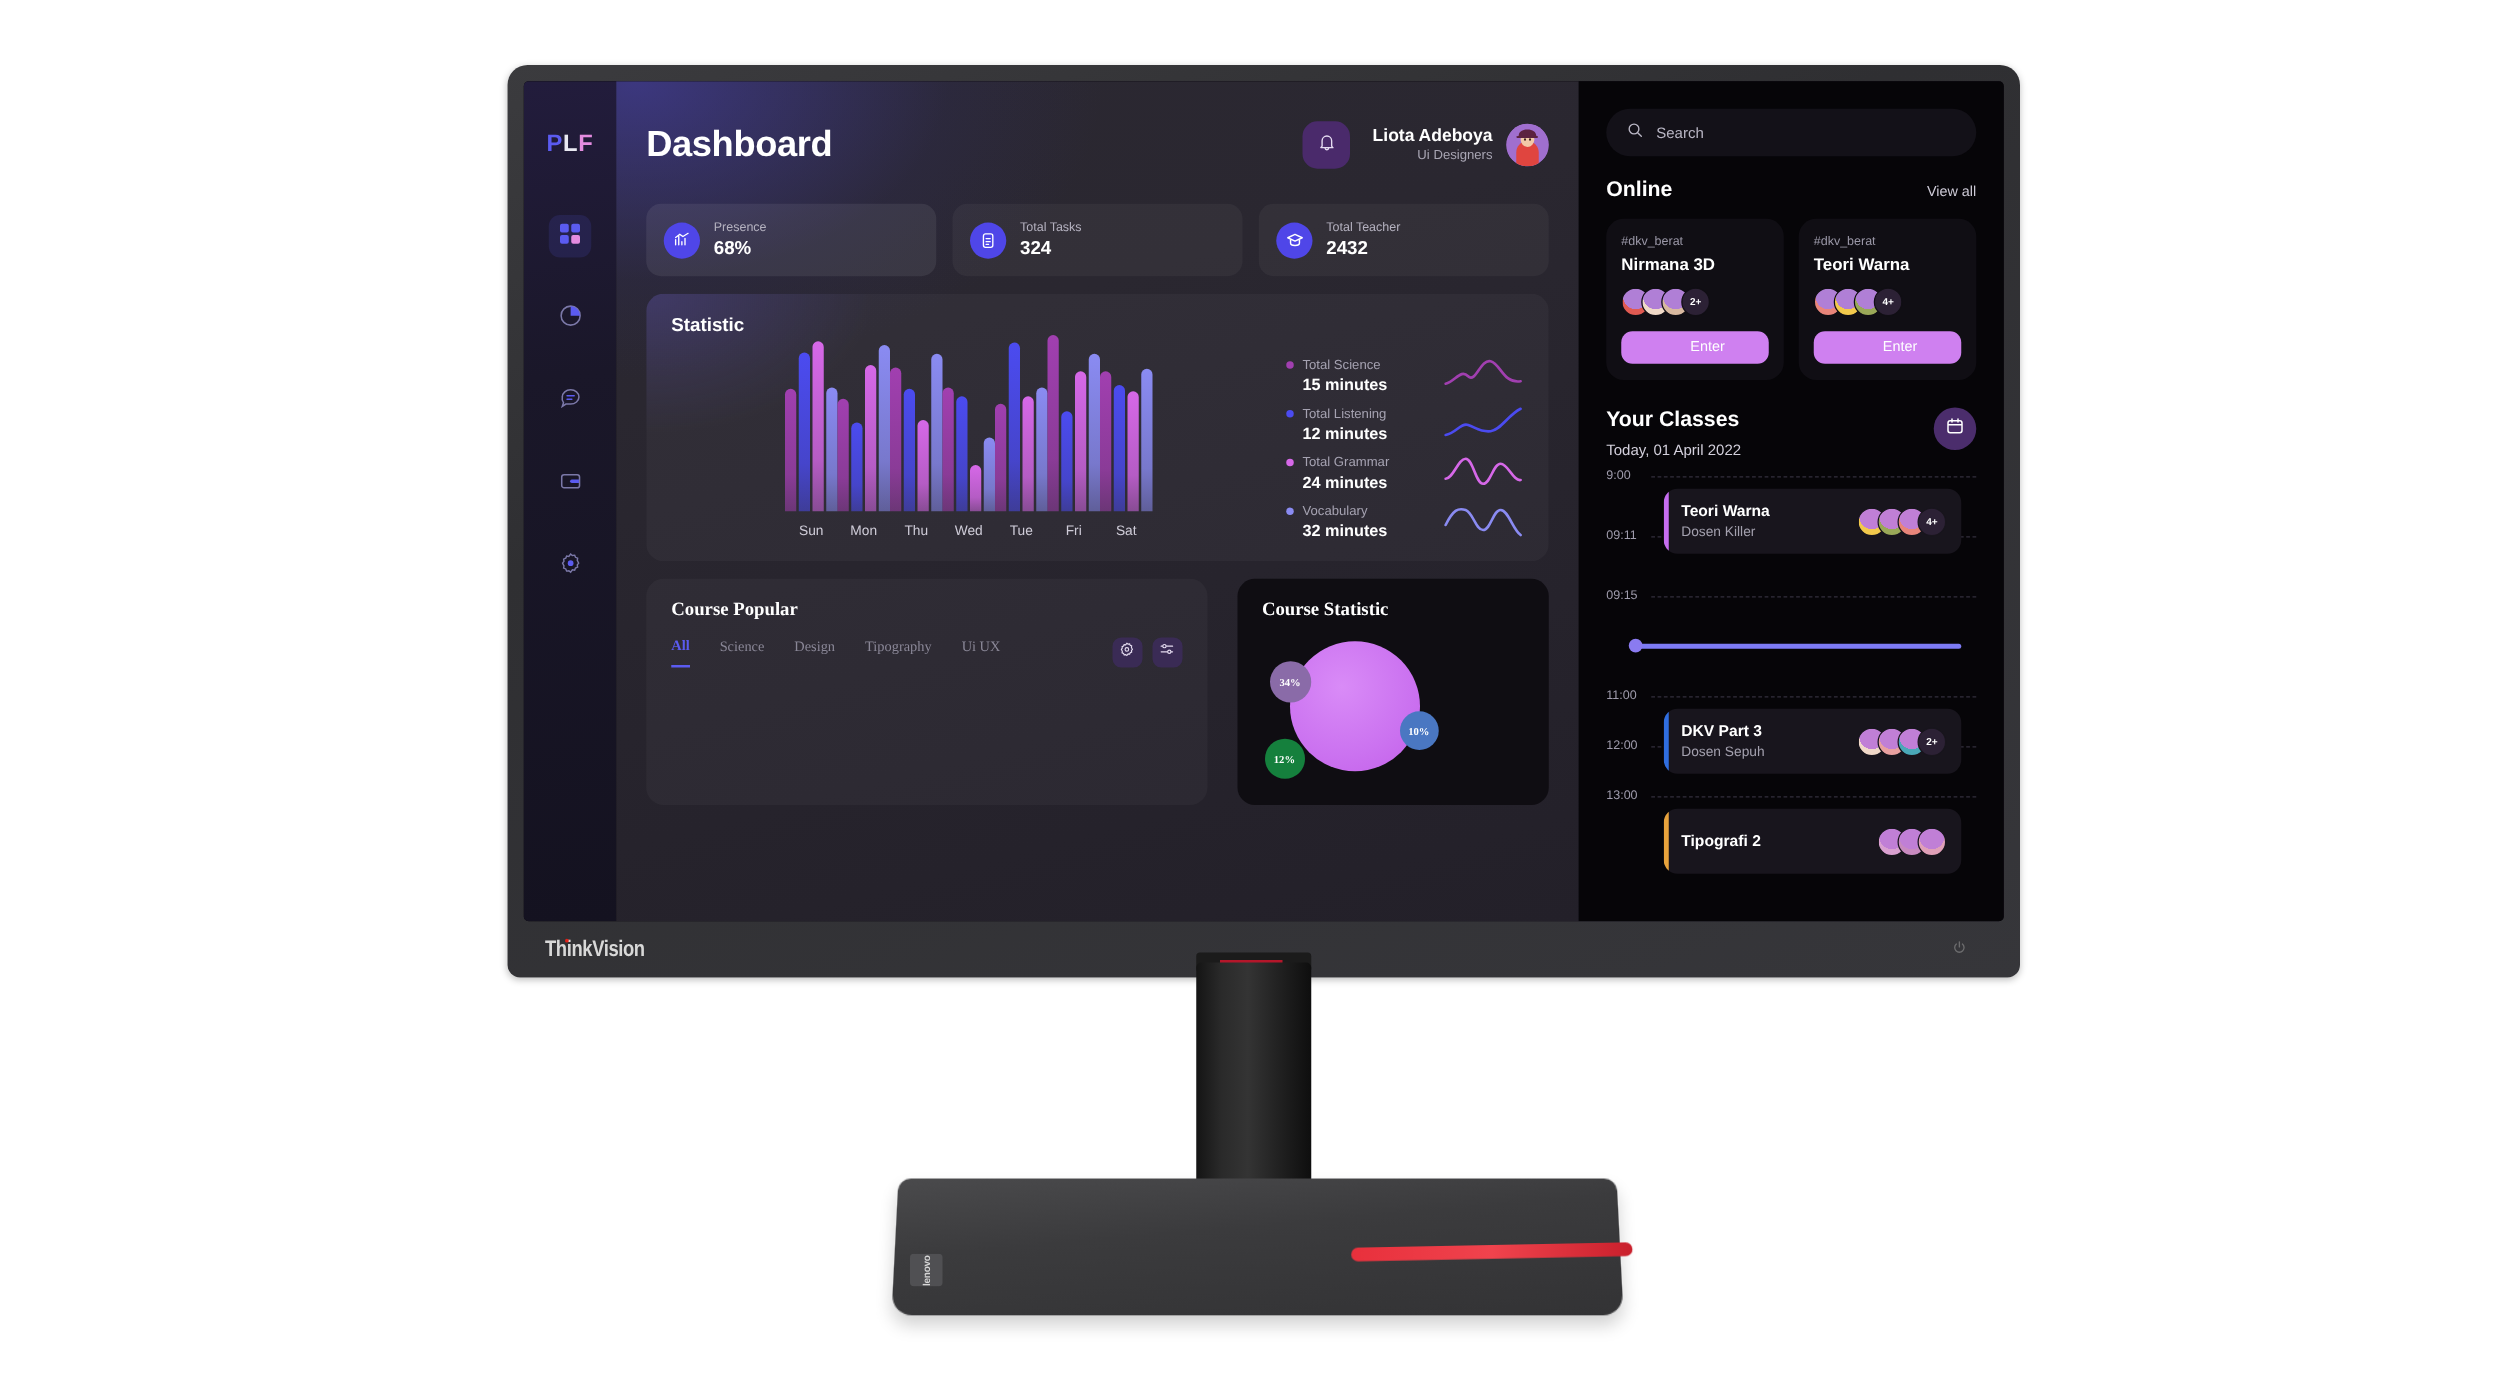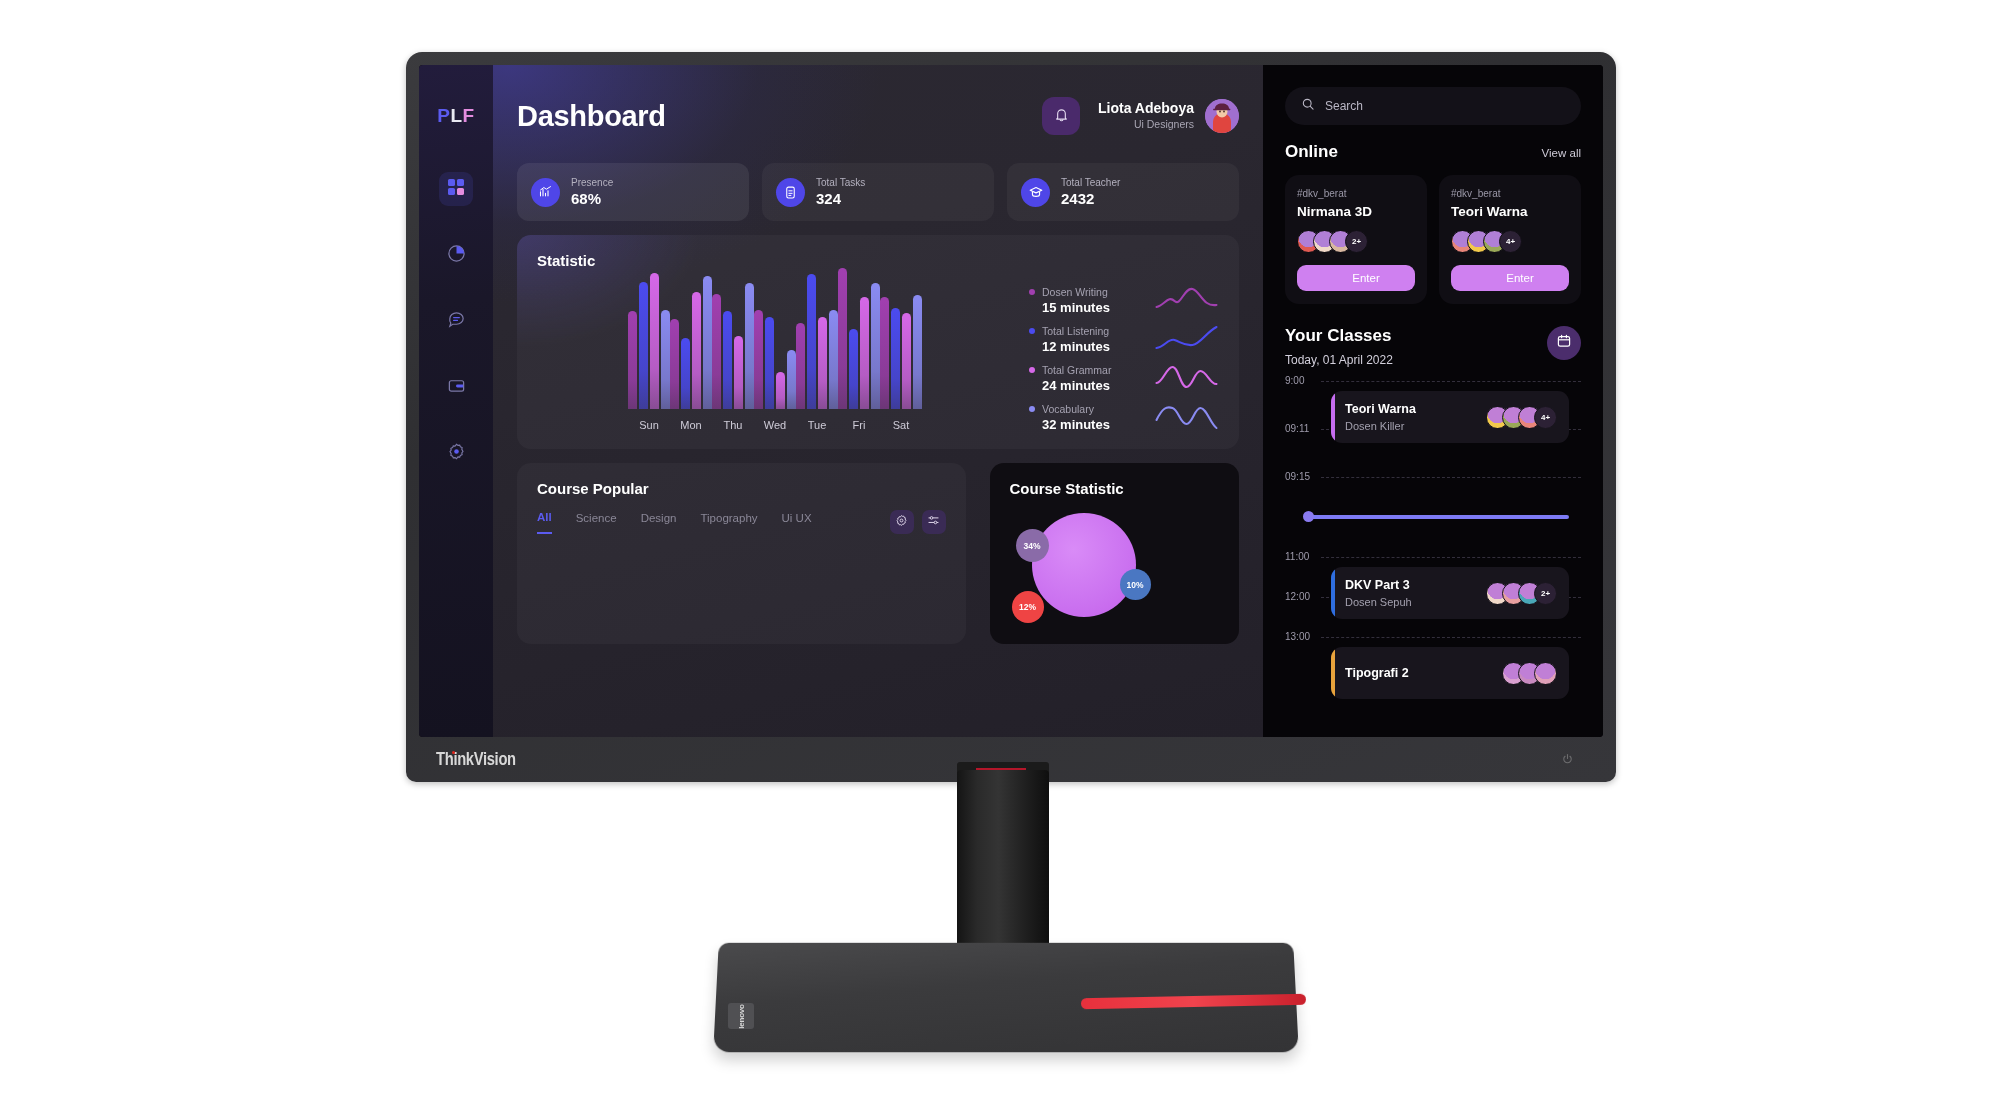--- a/index.html
+++ b/index.html
@@ -156,21 +156,21 @@
 
   .legend { width:190px; display:flex; flex-direction:column; gap:9px; padding-top:2px; }
   .leg-row { display:flex; align-items:center; gap:10px; }
   .leg-left { flex:1; }
   .leg-name { display:flex; align-items:center; gap:7px; font-size:10.5px; color:#a5a2b1; }
   .leg-dot { width:6px; height:6px; border-radius:50%; }
   .leg-val { font-size:13px; font-weight:700; color:#fff; margin-top:2px; margin-left:13px; }
   .spark { width:65px; height:30px; flex:0 0 65px; }
 
   
-  .bottom { display:flex; gap:24px; margin-top:14px; }
+  .bottom { display:flex; gap:24px; margin-top:14px;font-family:Liberation Serif, serif; }
   .card-pop { flex:1.95; border-radius:14px; background: rgba(255,255,255,.035); padding:17px 20px; }
   .card-stat { flex:1; border-radius:14px; background:#0f0d12; padding:17px 20px; position:relative; overflow:hidden; }
   .tabs { display:flex; align-items:center; gap:24px; margin-top:13px; position:relative; }
   .tab { font-size:11.5px; color:#8a8797; cursor:pointer; padding-bottom:9px; }
   .tab.active { color:#5b5bf0; font-weight:700; border-bottom:2px solid #5b5bf0; }
   .tab-actions { margin-left:auto; display:flex; gap:8px; }
   .tab-act {
     width:24px; height:24px; border-radius:7px; background:#3a2b55;
     display:flex; align-items:center; justify-content:center; cursor:pointer;
   }
@@ -457,21 +457,21 @@
                       </div>
                       <div class="daylabel">Sat</div>
                     </div>
                   </div>
               </div>
               <div class="legend" id="legend">
                   <div class="leg-row">
                     <div class="leg-left">
                       <div class="leg-name">
                         <span class="leg-dot" style="background:#a13fb0"></span>
-                        <span>Dosen Writing</span>
+                        <span>Total Science</span>
                       </div>
                       <div class="leg-val">15 minutes</div>
                     </div>
                     <svg class="spark" viewBox="0 0 64 30">
                       <path d="M2 22 C10 20 14 10 20 16 C26 22 30 2 38 4 C46 6 48 22 62 20" fill="none" stroke="#a13fb0" stroke-width="2.1" stroke-linecap="round"></path>
                     </svg>
                   </div>
                   <div class="leg-row">
                     <div class="leg-left">
                       <div class="leg-name">
@@ -543,21 +543,21 @@
                 </div>
               </div>
             </div>
 
             <div class="card-stat">
               <div class="panel-title">Course Statistic</div>
               <div class="donut-wrap">
                 <div class="donut-main"></div>
                 <div class="bub" style="left:6px;  top:22px; width:33px; height:33px; background:#8a6ba8;">34%</div>
                 <div class="bub" style="left:110px;top:62px; width:31px; height:31px; background:#4a77c2;">10%</div>
-                <div class="bub" style="left:2px;  top:84px; width:32px; height:32px; background:#ef4444;">12%</div>
+                <div class="bub" style="left:2px;  top:84px; width:32px; height:32px; background:#15803d;">12%</div>
               </div>
             </div>
 
           </div>
         </div>
 
         <div class="right">
 
           <div class="search">
             <span>

